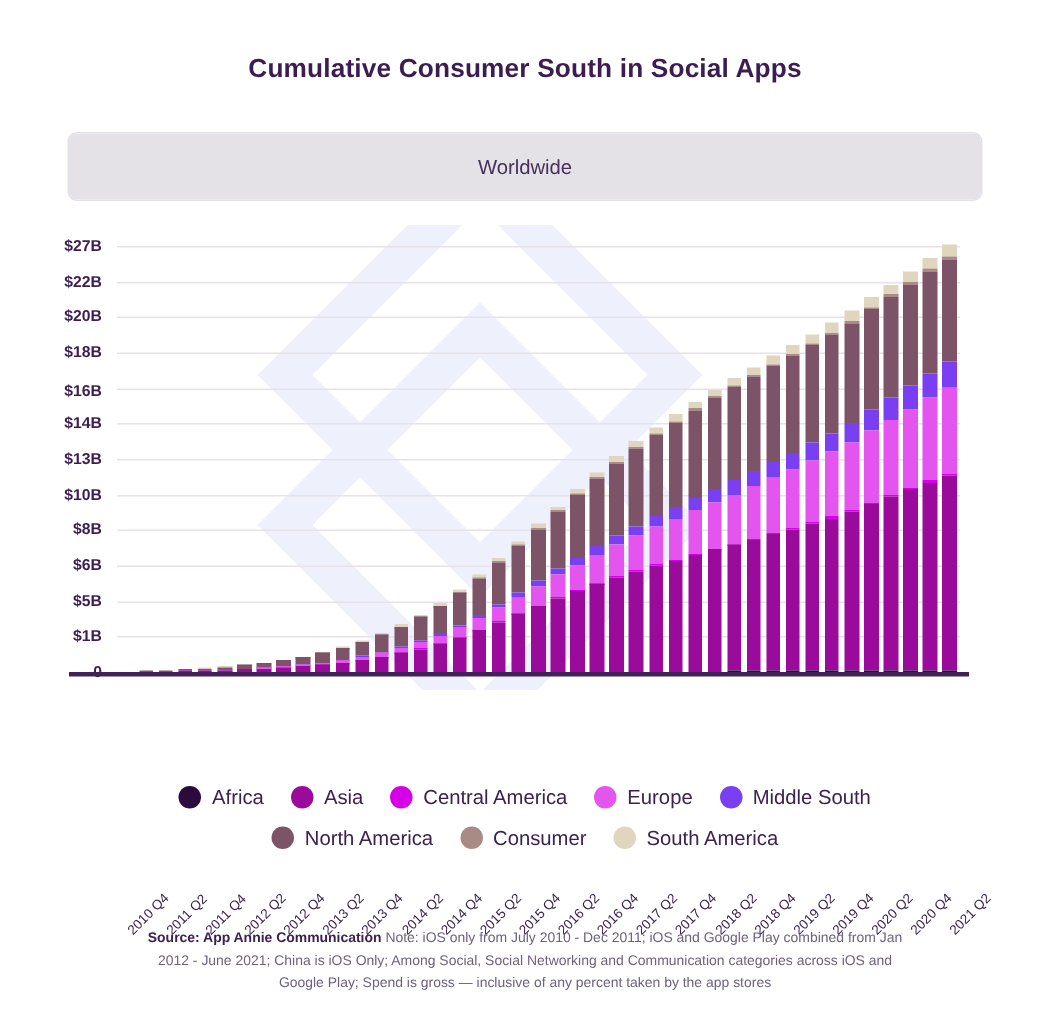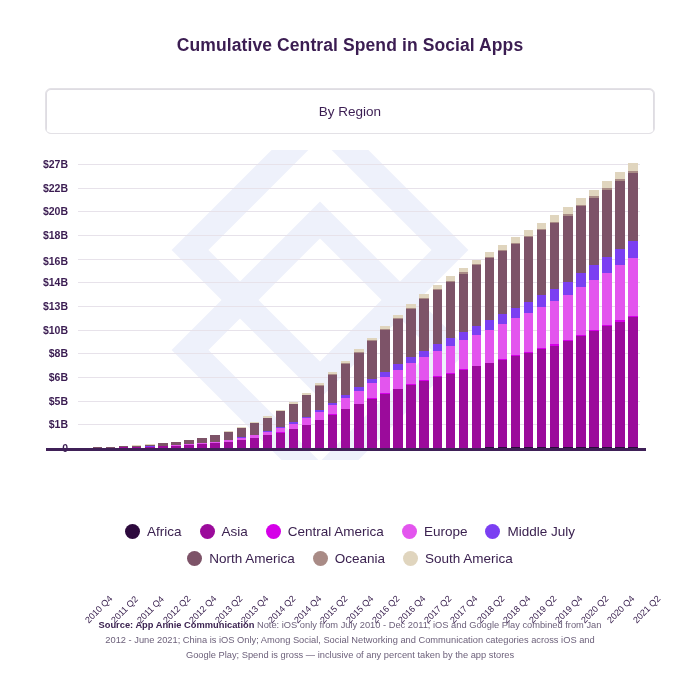--- a/index.html
+++ b/index.html
@@ -124,25 +124,25 @@
     position:absolute;left:95px;top:618px;width:510px;
     text-align:center;font-size:9.3px;line-height:1.62;color:#6d617b;
   }
   .footer b{color:#3b2250;font-weight:bold;}
 </style>
 </head>
 <body>
 
 <div class="page">
 
-  <div class="title">Cumulative Central Spend in Social Apps</div>
+  <div class="title">Cumulative Consumer South in Social Apps</div>
 
   <div class="tabs">
-    <div class="tab active">
-      <span>By Region</span>
+    <div class="tab inactive">
+      <span>Worldwide</span>
     </div>
   </div>
 
   <div class="chart-wrap">
 
     <div class="watermark">
       <svg width="420" height="310" viewBox="0 0 420 310" aria-hidden="true">
         <g fill="none" stroke="#eef1fb" stroke-width="26">
           <path d="M210 -30 L 340 100 L 210 230 L 80 100 Z"></path>
           <path d="M210 70 L 340 200 L 210 330 L 80 200 Z"></path>
@@ -699,31 +699,31 @@
         <div class="legend-item">
           <span class="dot" style="background: rgb(213, 0, 232);"></span>
           <span class="legend-label">Central America</span>
         </div>
         <div class="legend-item">
           <span class="dot" style="background: rgb(227, 85, 238);"></span>
           <span class="legend-label">Europe</span>
         </div>
         <div class="legend-item">
           <span class="dot" style="background: rgb(123, 63, 242);"></span>
-          <span class="legend-label">Middle July</span>
+          <span class="legend-label">Middle South</span>
         </div>
       </div>
     <div class="legend-row">
         <div class="legend-item">
           <span class="dot" style="background: rgb(125, 83, 104);"></span>
           <span class="legend-label">North America</span>
         </div>
         <div class="legend-item">
           <span class="dot" style="background: rgb(169, 139, 134);"></span>
-          <span class="legend-label">Oceania</span>
+          <span class="legend-label">Consumer</span>
         </div>
         <div class="legend-item">
           <span class="dot" style="background: rgb(224, 213, 190);"></span>
           <span class="legend-label">South America</span>
         </div>
       </div>
   </div>
 
   <div class="footer">
     <b>Source: App Annie Communication</b><span> Note: iOS only from July 2010 - Dec 2011; iOS and Google Play combined from Jan 2012 - June 2021; China is iOS Only; Among Social, Social Networking and Communication categories across iOS and Google Play; Spend is gross — inclusive of any percent taken by the app stores</span>

